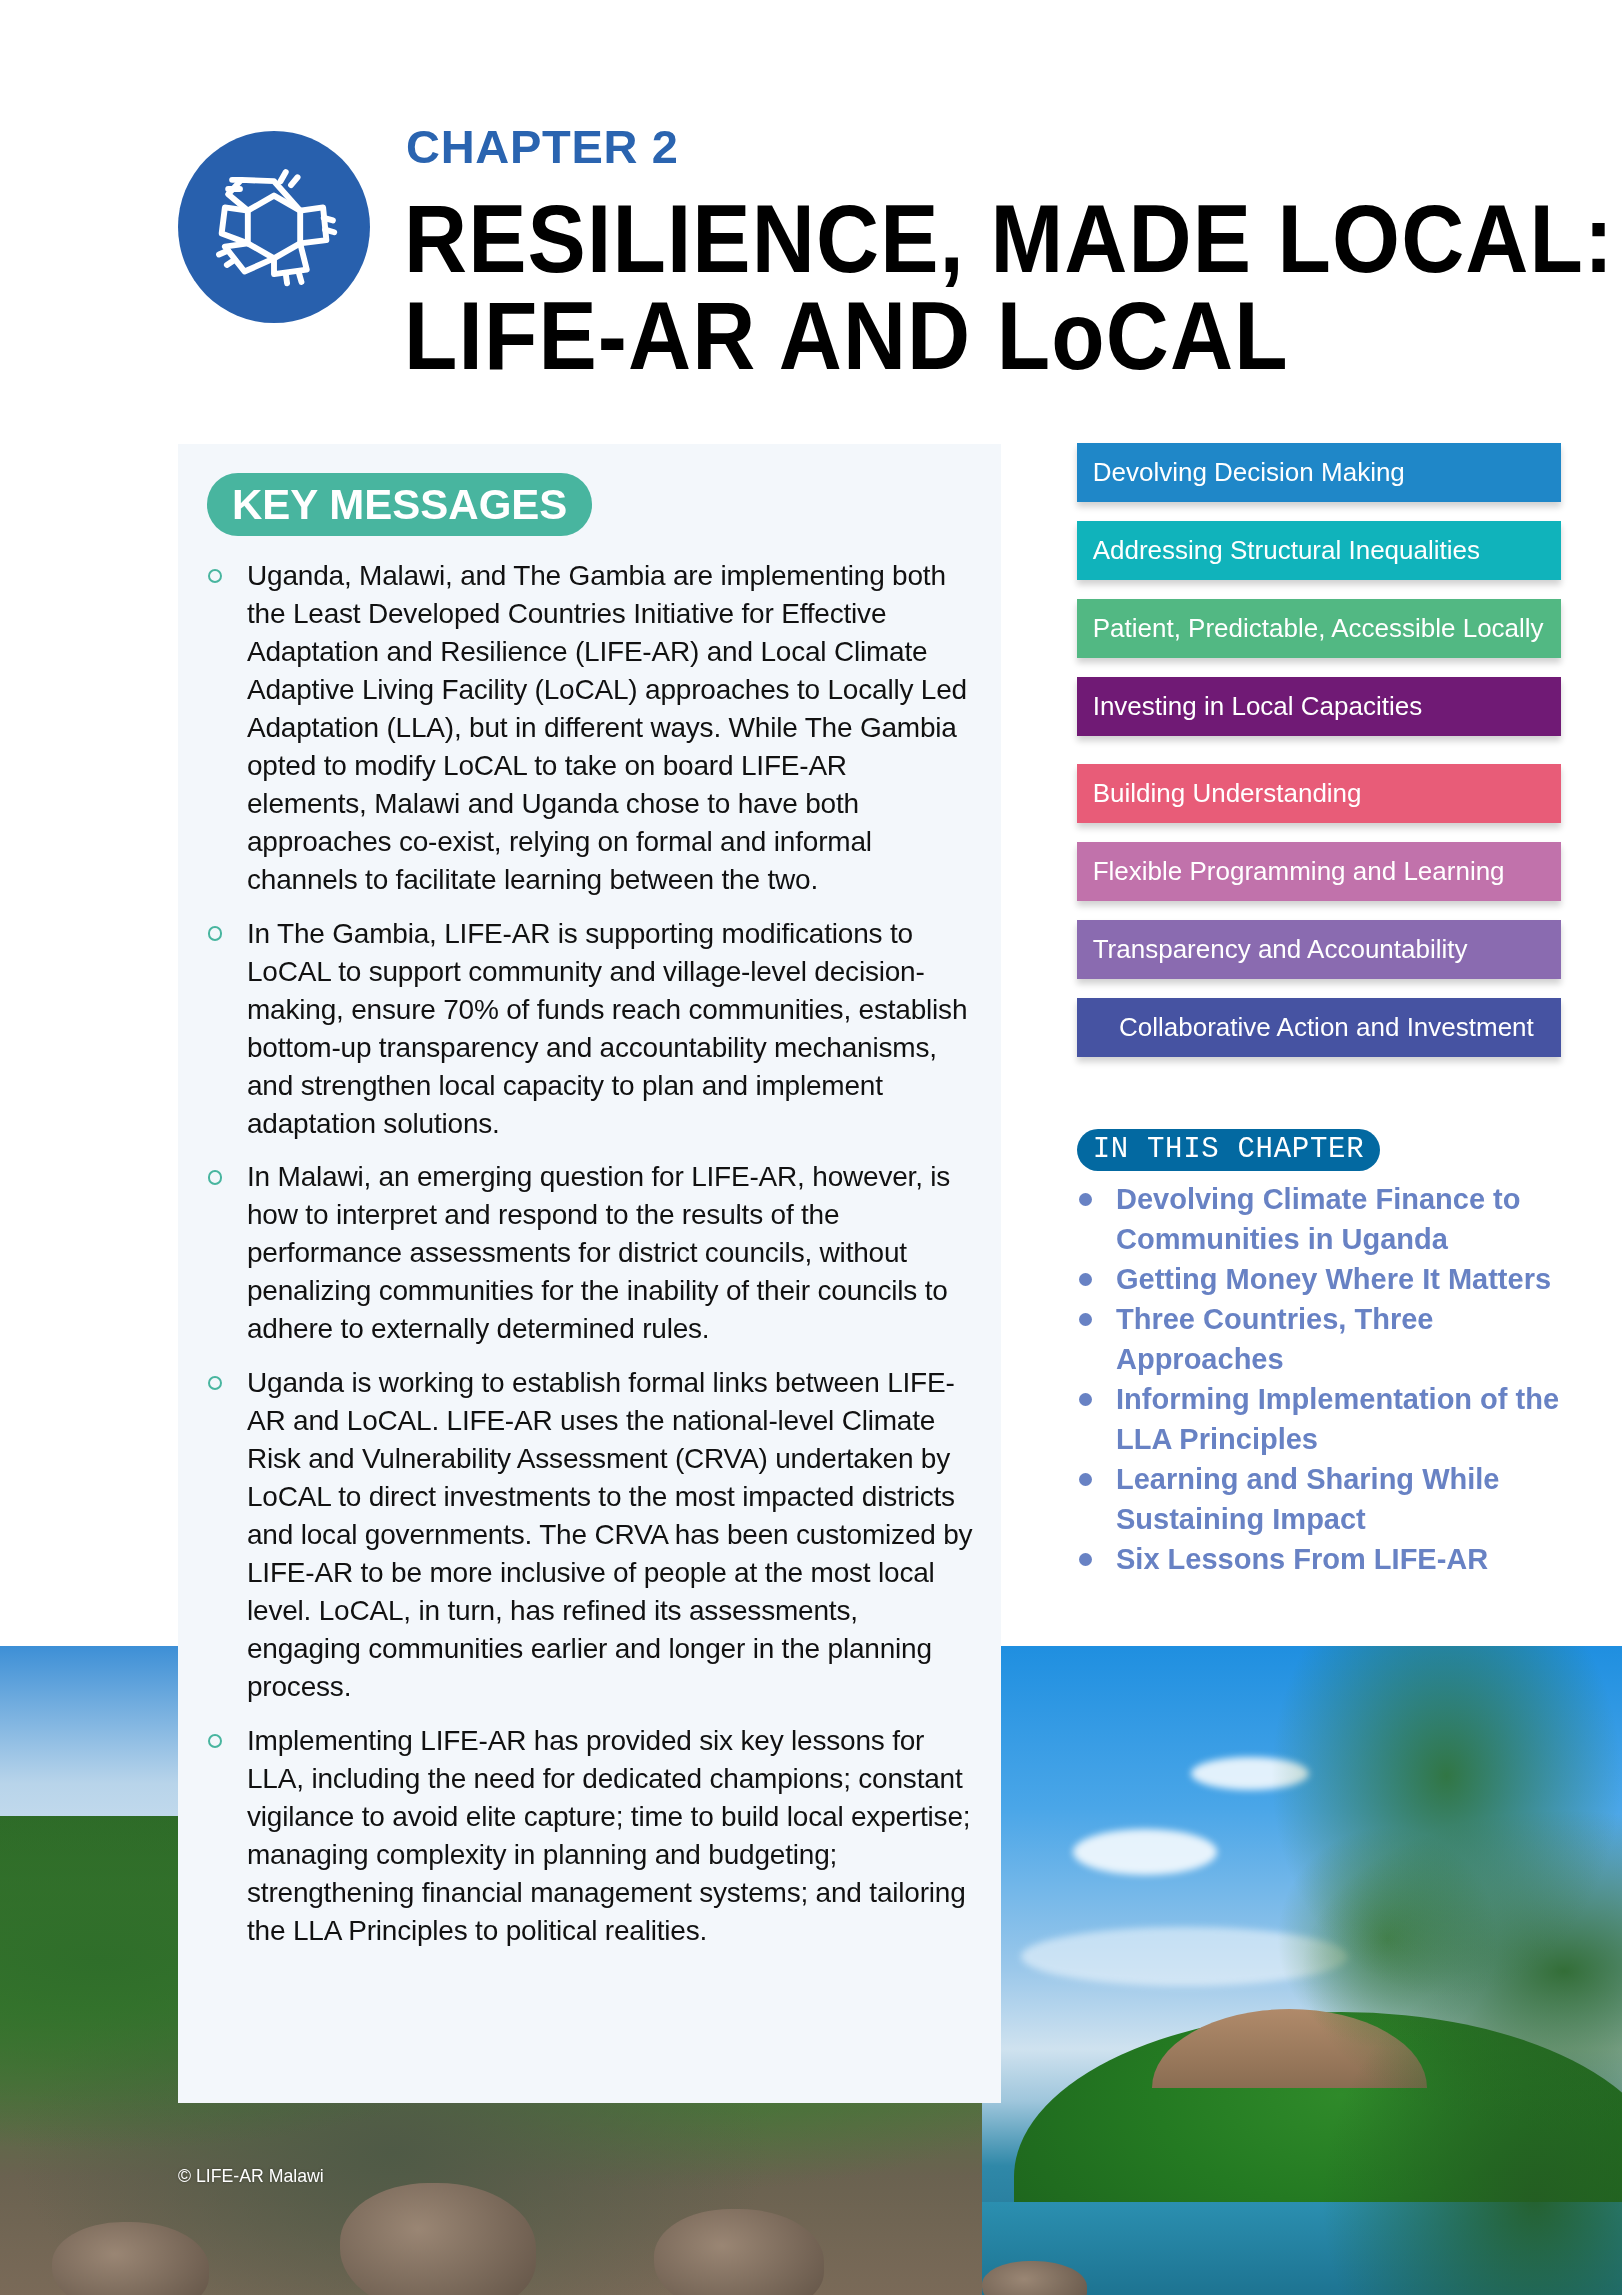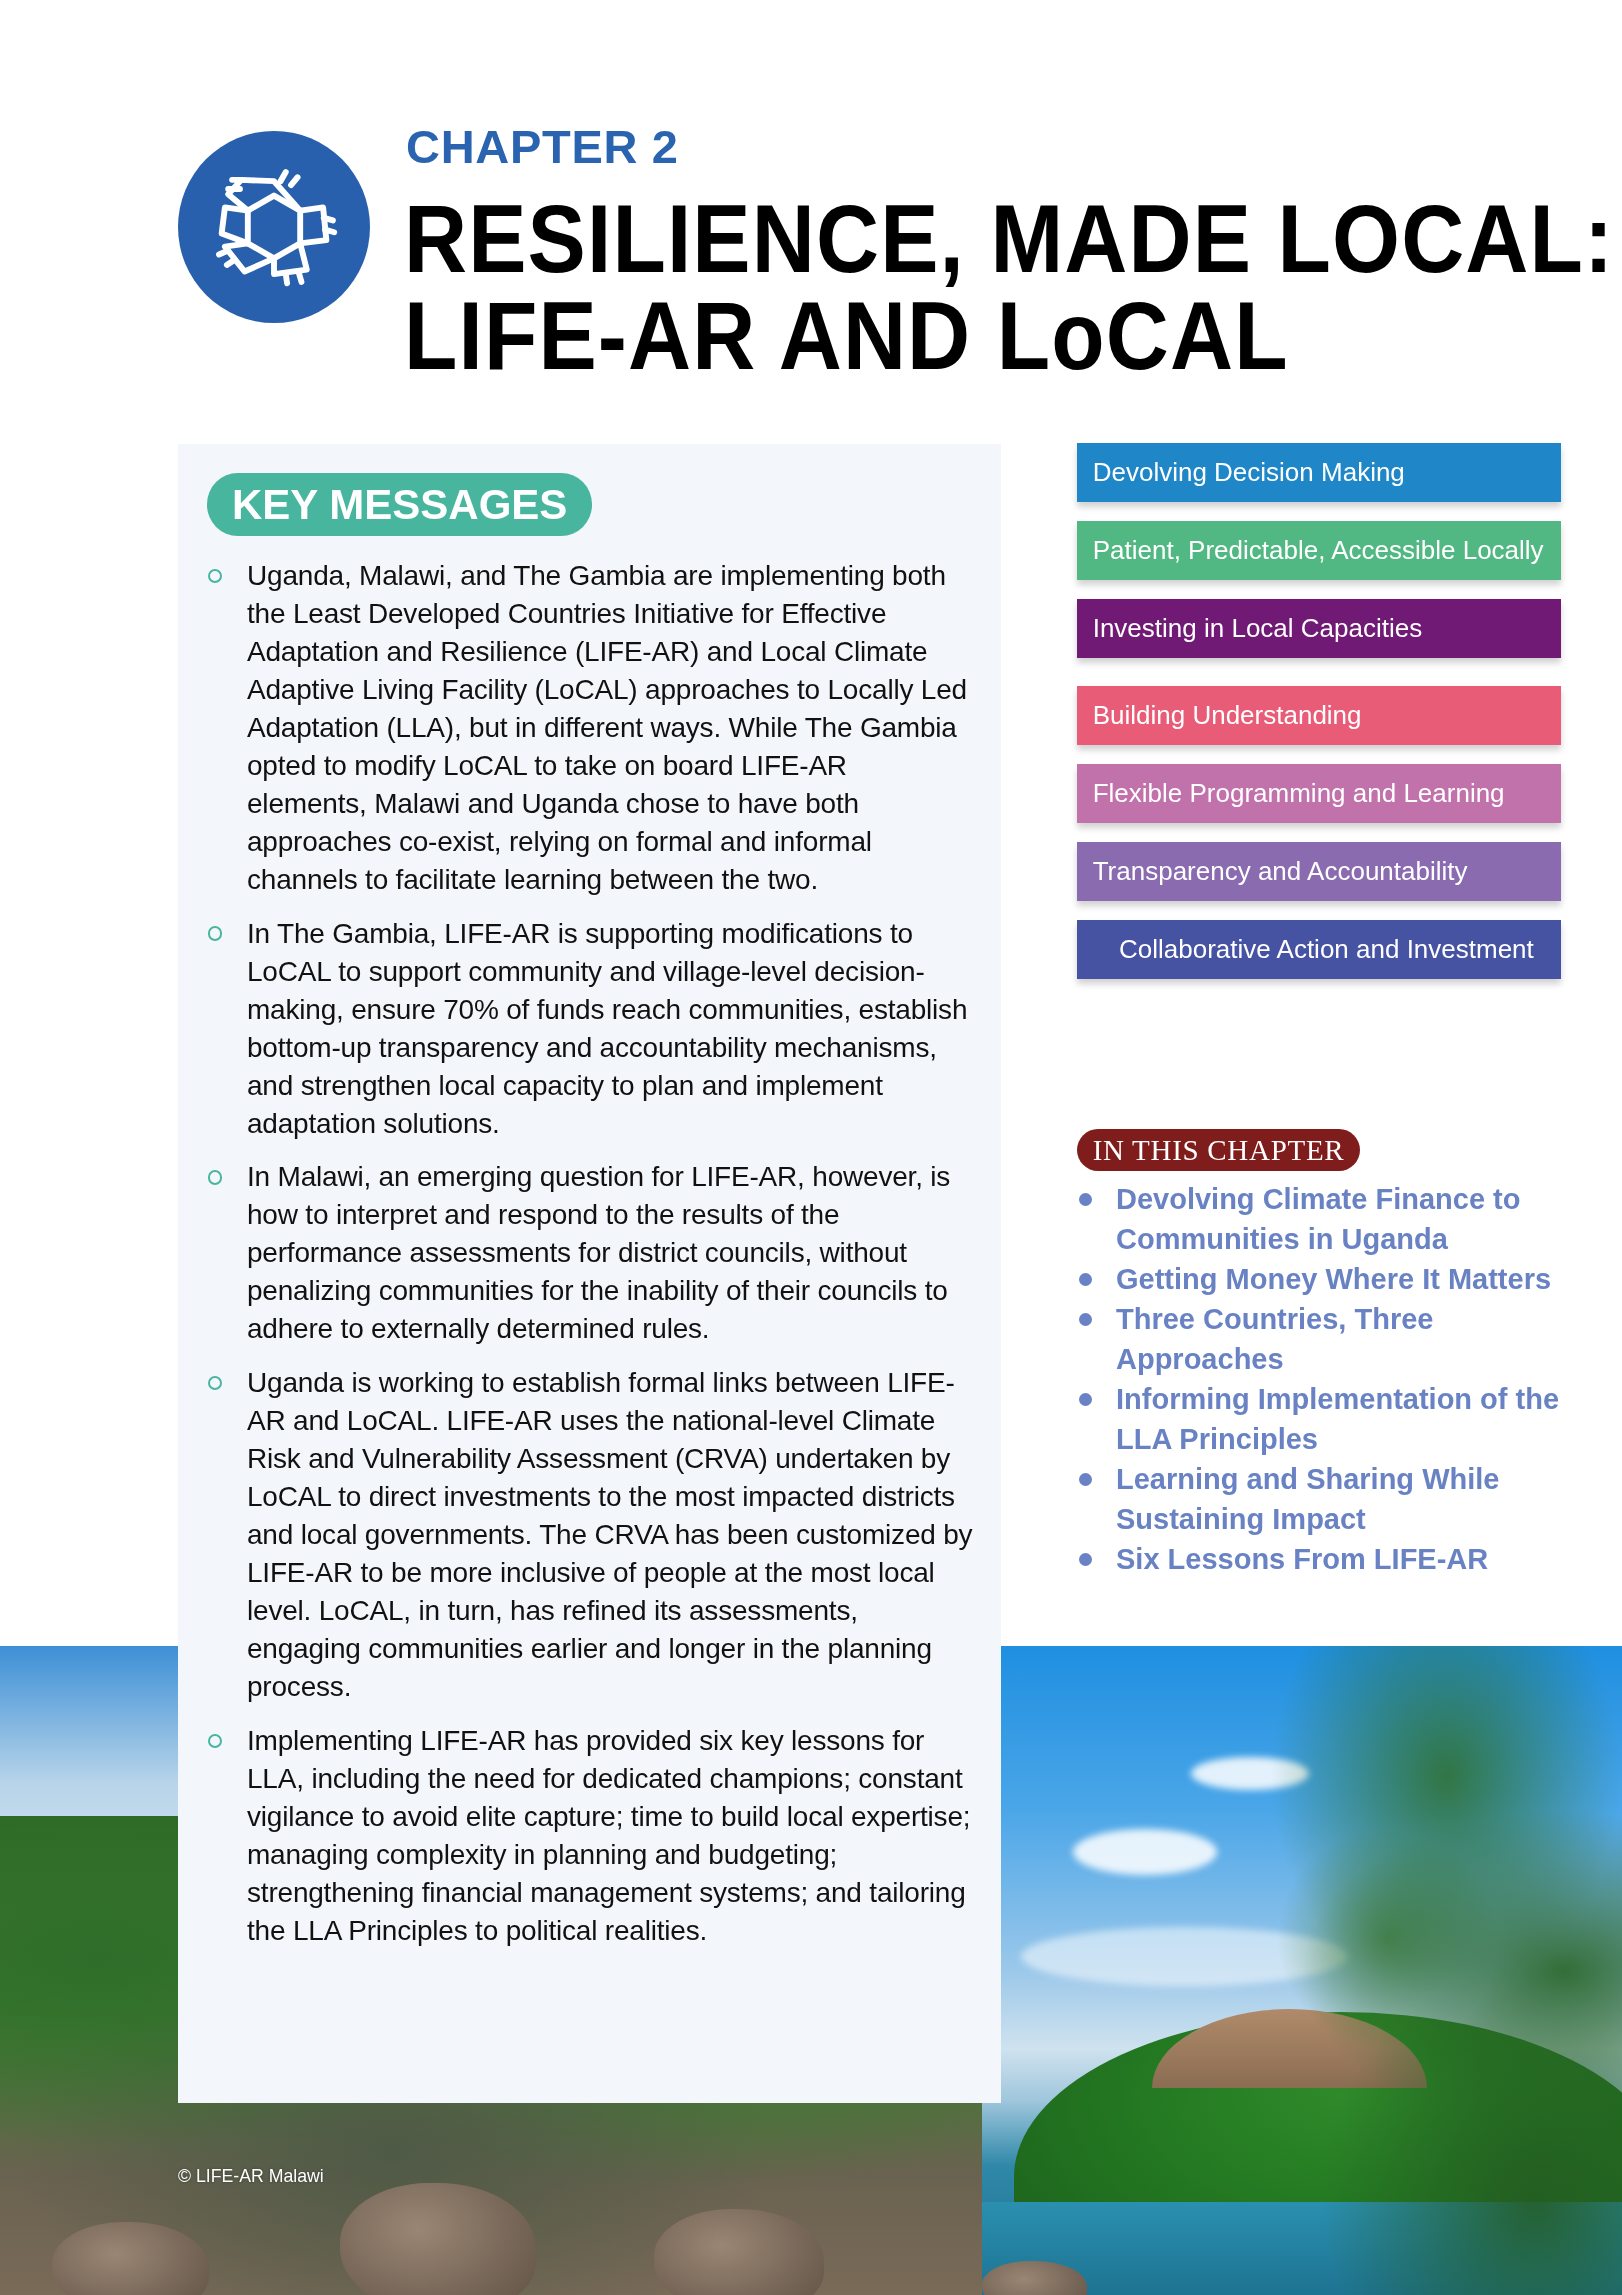--- a/index.html
+++ b/index.html
@@ -107,23 +107,23 @@
     .principles { position: absolute; left: 1077px; top: 443px; width: 484px; }
     .principle {
       height: 59px; margin-bottom: 19px; box-shadow: 0 5.2px 6.5px rgba(0,0,0,0.18);
       color: #ffffff; font-size: 26px; line-height: 59px; padding-left: 15.7px;
       font-family: "Liberation Sans", sans-serif; white-space: nowrap; overflow: hidden;
     }
 
     
     .toc-badge {
       position: absolute; left: 1077px; top: 1129px; height: 42px; padding: 0 15.7px;
-      background: #7f1d1d; color: #fff; border-radius: 21px;
+      background: #0369a1; color: #fff; border-radius: 21px;
       font-size: 29px; line-height: 42px; letter-spacing: 0.7px;
-      font-family: Liberation Serif, serif;
+      font-family: Liberation Mono, monospace;
     }
     .toc-list { position: absolute; left: 1077px; top: 1179px; width: 497px; margin: 0; padding: 0; list-style: none; }
     .toc-item { position: relative; padding-left: 39px; color: #6882c4; font-size: 29px; line-height: 40px; font-weight: bold;
       font-family: "Liberation Sans", sans-serif; }
     .toc-item .dot { position: absolute; left: 2px; top: 14.4px; width: 13px; height: 13px; border-radius: 50%; background: #6882c4; }
   </style>
 </head>
 <body>
 
 <div class="photo">
@@ -183,20 +183,21 @@
     </li>
     <li class="key-item">
       <span class="ring"></span>
       <span>Implementing LIFE-AR has provided six key lessons for LLA, including the need for dedicated champions; constant vigilance to avoid elite capture; time to build local expertise; managing complexity in planning and budgeting; strengthening financial management systems; and tailoring the LLA Principles to political realities.</span>
     </li>
   </ul>
 </section>
 
 <div class="principles">
   <div class="principle" style="background: rgb(31, 135, 200);">Devolving Decision Making</div>
+  <div class="principle" style="background: rgb(16, 179, 187);">Addressing Structural Inequalities</div>
   <div class="principle" style="background: rgb(82, 184, 131);">Patient, Predictable, Accessible Locally</div>
   <div class="principle" style="background: #701a75;">Investing in Local Capacities</div>
   <div class="principle" style="background: rgb(232, 92, 120); margin-top: 28px;">Building Understanding</div>
   <div class="principle" style="background: rgb(193, 114, 171);">Flexible Programming and Learning</div>
   <div class="principle" style="background: rgb(138, 107, 176);">Transparency and Accountability</div>
   <div class="principle" style="background: rgb(70, 83, 162); padding-left: 42px;">Collaborative Action and Investment</div>
 </div>
 
 <div class="toc-badge">IN THIS CHAPTER</div>
 <ul class="toc-list">

